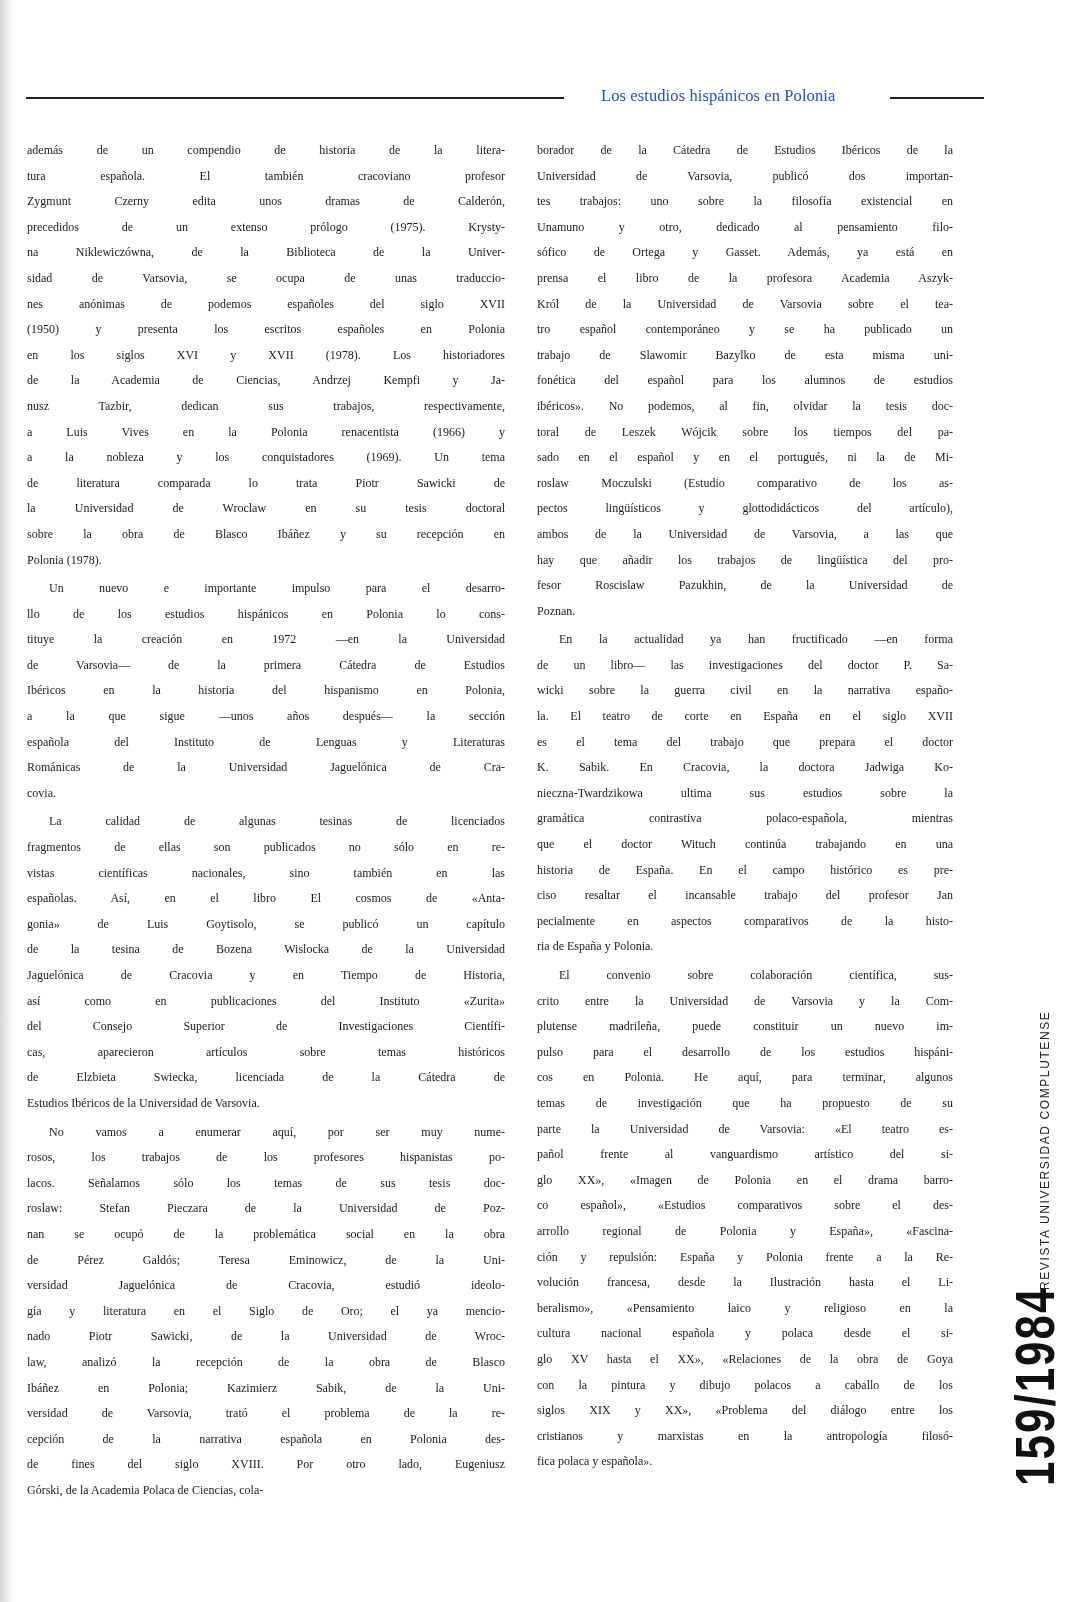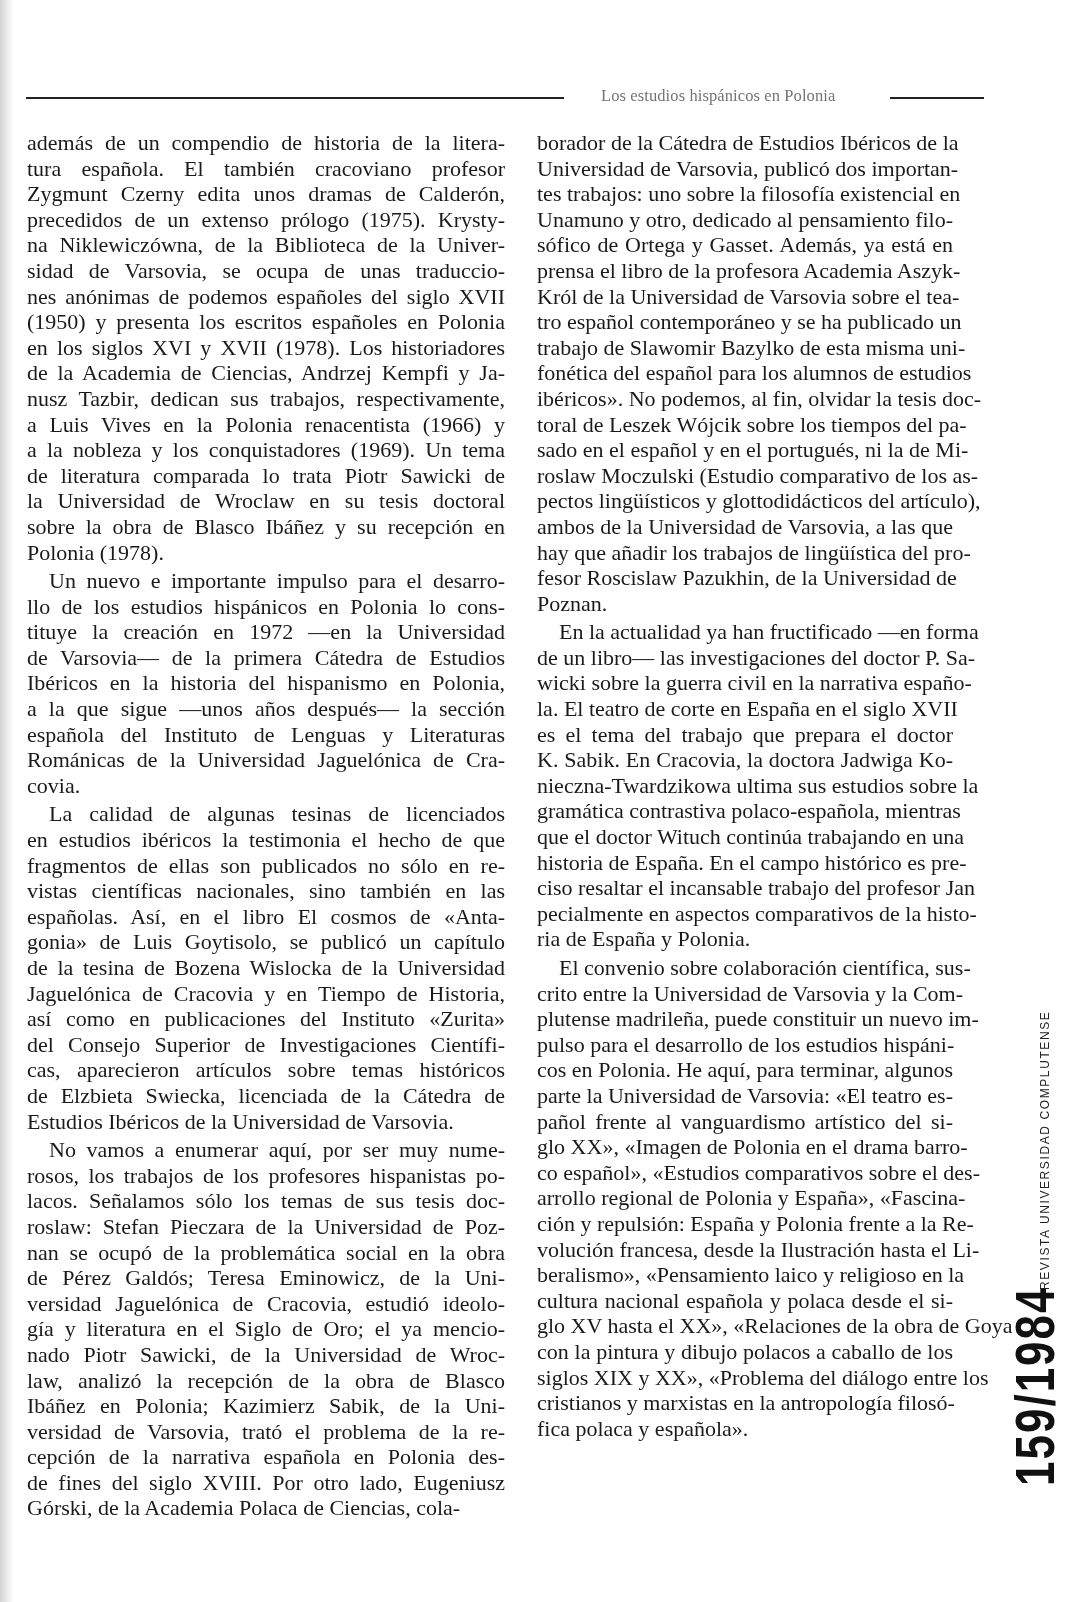--- a/index.html
+++ b/index.html
@@ -13,28 +13,28 @@
     position: absolute; left: 0; top: 0; width: 14px; height: 1602px;
     background: linear-gradient(to right, #d4d4d4, #efefef 60%, #ffffff);
   }
   .header {
     position: absolute; top: 88px; left: 26px; width: 958px; height: 24px;
   }
   .header .rule-left {
     position: absolute; left: 0; top: 9px; width: 538px; height: 2px; background: #222;
   }
   .header .title {
-    position: absolute; left: 575px; top: -2px; font-size: 16.5px; color: #737373;
+    position: absolute; left: 575px; top: -2px; font-size: 16.5px; color: #1d4ed8;
     letter-spacing: 0.1px; white-space: nowrap;
   }
   .header .rule-right {
     position: absolute; left: 864px; top: 9px; width: 94px; height: 2px; background: #222;
   }
   .column {
-    position: absolute; top: 130px; font-size: 22px; line-height: 25.6px;
+    position: absolute; top: 138px; font-size: 12px; line-height: 25.6px;
   }
   .col-left { left: 27px; width: 478px; }
   .col-right { left: 537px; width: 416px; }
   .line {
     display: block; white-space: nowrap; text-align: justify; text-align-last: justify;
     height: 25.6px; overflow: visible;
   }
   .line.last { text-align-last: left; }
   .line.indent { padding-left: 22px; }
   .gap { height: 3px; }
@@ -94,21 +94,20 @@
       <span class="line">de Varsovia— de la primera Cátedra de Estudios</span>
       <span class="line">Ibéricos en la historia del hispanismo en Polonia,</span>
       <span class="line">a la que sigue —unos años después— la sección</span>
       <span class="line">española del Instituto de Lenguas y Literaturas</span>
       <span class="line">Románicas de la Universidad Jaguelónica de Cra-</span>
       <span class="line last">covia.</span>
     </div>
     <div class="gap"></div>
     <div>
       <span class="line indent">La calidad de algunas tesinas de licenciados</span>
-      <span class="line">en estudios ibéricos la testimonia el hecho de que</span>
       <span class="line">fragmentos de ellas son publicados no sólo en re-</span>
       <span class="line">vistas científicas nacionales, sino también en las</span>
       <span class="line">españolas. Así, en el libro El cosmos de «Anta-</span>
       <span class="line">gonia» de Luis Goytisolo, se publicó un capítulo</span>
       <span class="line">de la tesina de Bozena Wislocka de la Universidad</span>
       <span class="line">Jaguelónica de Cracovia y en Tiempo de Historia,</span>
       <span class="line">así como en publicaciones del Instituto «Zurita»</span>
       <span class="line">del Consejo Superior de Investigaciones Científi-</span>
       <span class="line">cas, aparecieron artículos sobre temas históricos</span>
       <span class="line">de Elzbieta Swiecka, licenciada de la Cátedra de</span>
@@ -172,20 +171,21 @@
       <span class="line">pecialmente en aspectos comparativos de la histo-</span>
       <span class="line last">ria de España y Polonia.</span>
     </div>
     <div class="gap"></div>
     <div>
       <span class="line indent">El convenio sobre colaboración científica, sus-</span>
       <span class="line">crito entre la Universidad de Varsovia y la Com-</span>
       <span class="line">plutense madrileña, puede constituir un nuevo im-</span>
       <span class="line">pulso para el desarrollo de los estudios hispáni-</span>
       <span class="line">cos en Polonia. He aquí, para terminar, algunos</span>
+      <span class="line">temas de investigación que ha propuesto de su</span>
       <span class="line">parte la Universidad de Varsovia: «El teatro es-</span>
       <span class="line">pañol frente al vanguardismo artístico del si-</span>
       <span class="line">glo XX», «Imagen de Polonia en el drama barro-</span>
       <span class="line">co español», «Estudios comparativos sobre el des-</span>
       <span class="line">arrollo regional de Polonia y España», «Fascina-</span>
       <span class="line">ción y repulsión: España y Polonia frente a la Re-</span>
       <span class="line">volución francesa, desde la Ilustración hasta el Li-</span>
       <span class="line">beralismo», «Pensamiento laico y religioso en la</span>
       <span class="line">cultura nacional española y polaca desde el si-</span>
       <span class="line">glo XV hasta el XX», «Relaciones de la obra de Goya</span>

